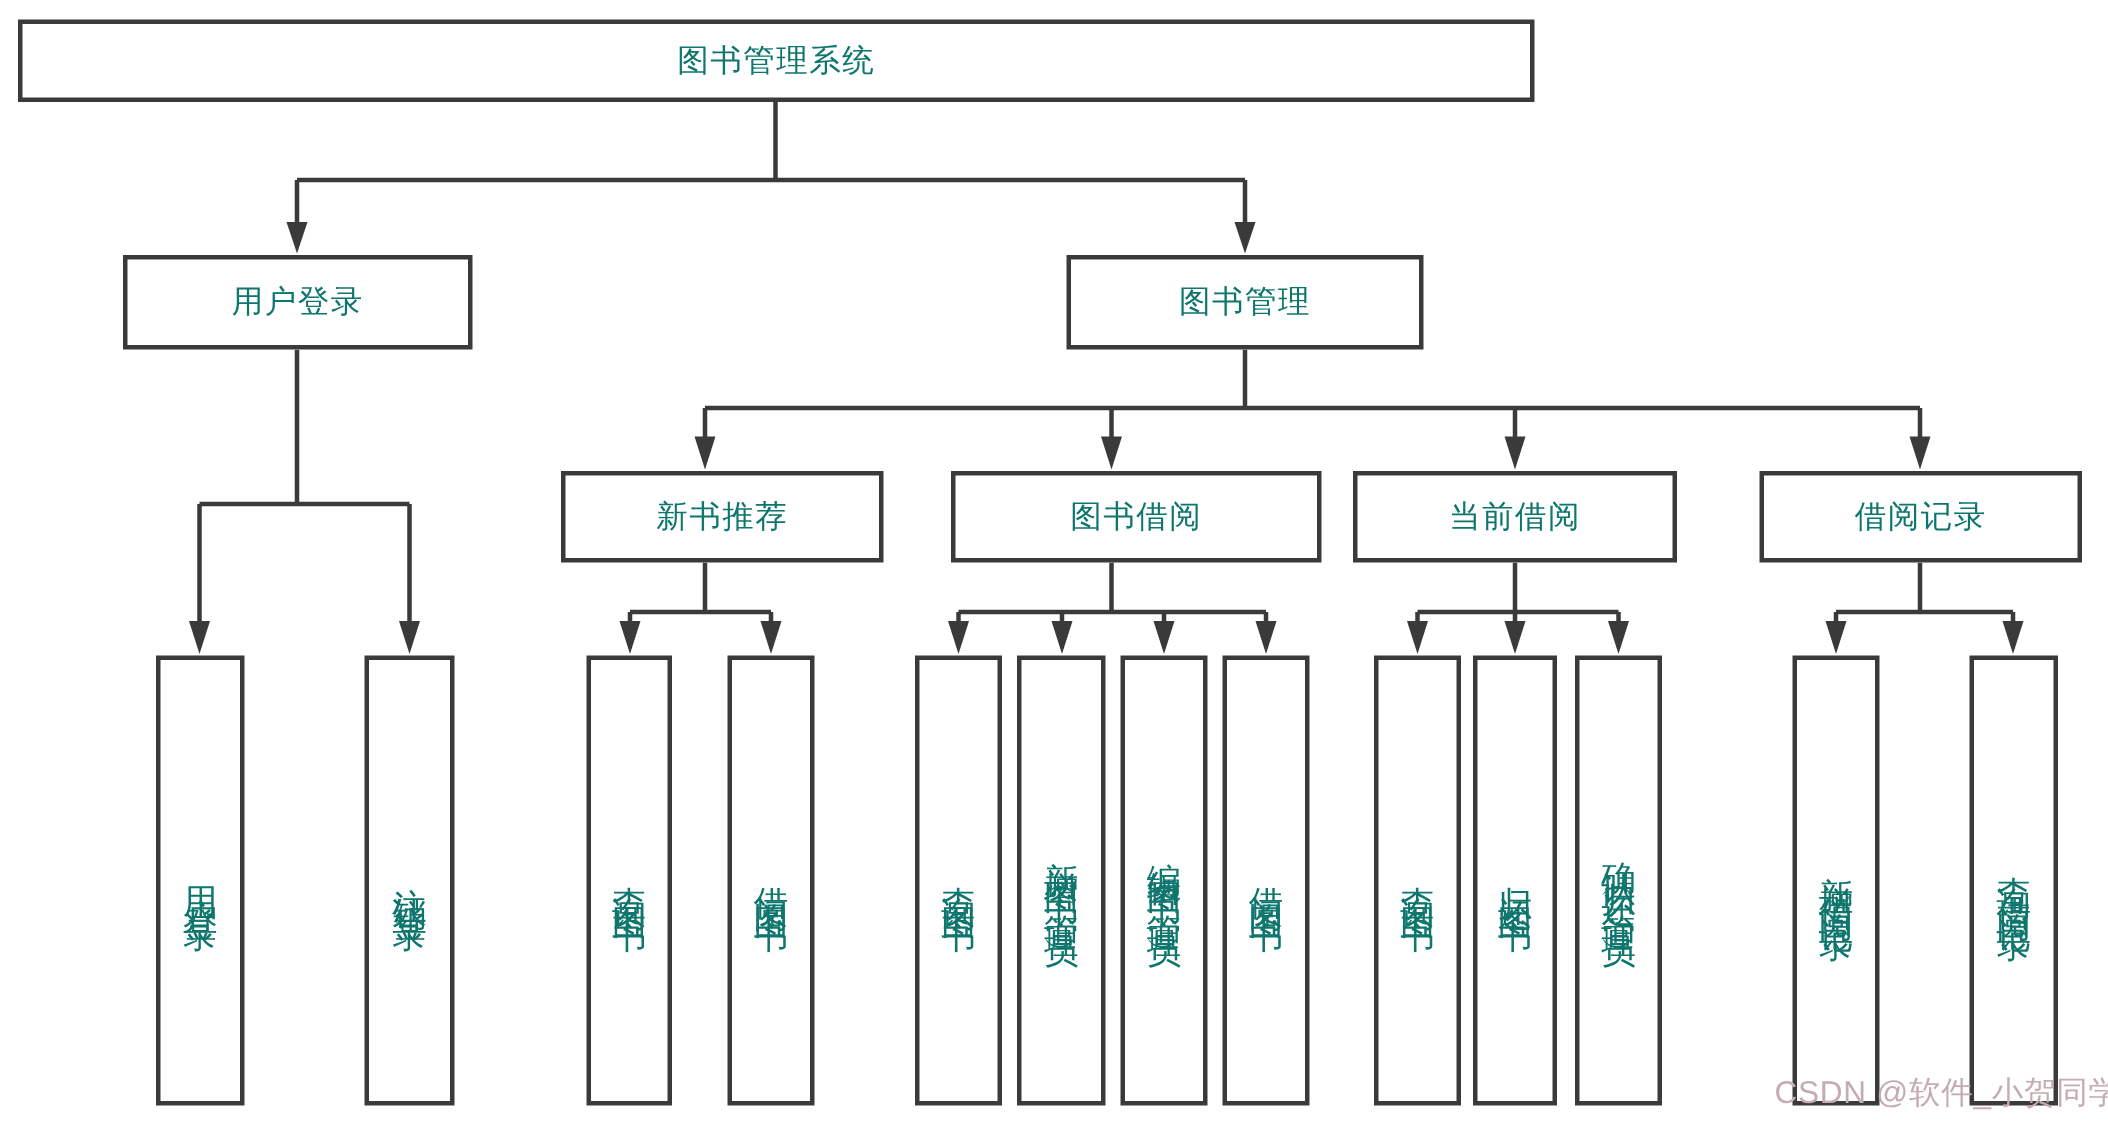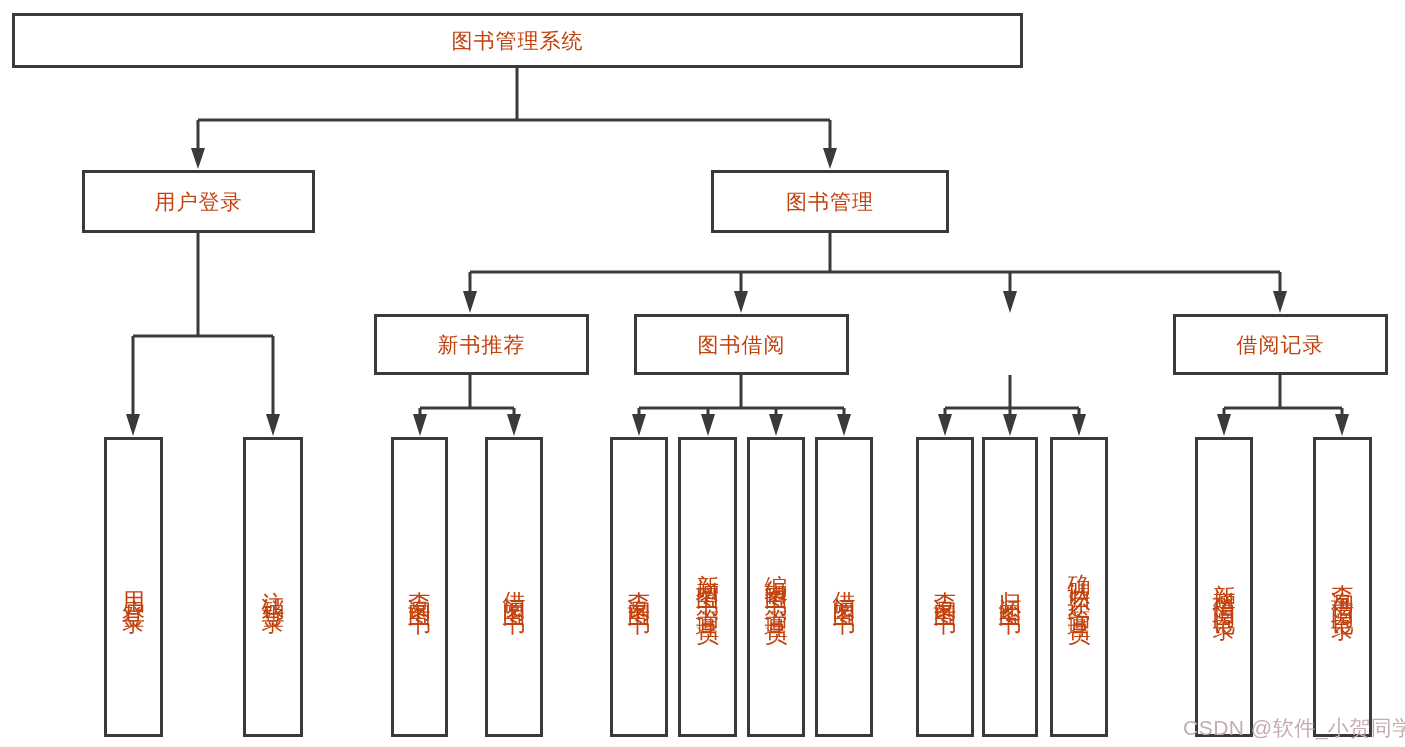--- a/index.html
+++ b/index.html
@@ -21,21 +21,21 @@
     position: absolute;
     left: 0;
     top: 0;
     z-index: 0;
   }
   .box {
     position: absolute;
     box-sizing: border-box;
     background: #ffffff;
     border: 3px solid #3a3a3a;
-    color: #c2410c;
+    color: #0f766e;
     display: flex;
     align-items: center;
     justify-content: center;
     z-index: 1;
   }
   .hbox {
     font-size: 21px;
     letter-spacing: 1px;
     white-space: nowrap;
   }
@@ -102,22 +102,25 @@
   <div class="box hbox" style="left:82px; top:170px; width:233px; height:63px;">
     <span class="htext">用户登录</span>
   </div>
   <div class="box hbox" style="left:711px; top:170px; width:238px; height:63px;align-items:center;">
     <span class="htext">图书管理</span>
   </div>
 
   <div class="box hbox" style="left:362px; top:314px; width:215px; height:61px;margin-left:12px;">
     <span class="htext">新书推荐</span>
   </div>
-  <div class="box hbox" style="left:634px; top:314px; width:215px; height:61px;">
+  <div class="box hbox" style="left:634px; top:314px; width:247px; height:61px;">
     <span class="htext">图书借阅</span>
+  </div>
+  <div class="box hbox" style="left:902px; top:314px; width:216px; height:61px;">
+    <span class="htext">当前借阅</span>
   </div>
   <div class="box hbox" style="left:1173px; top:314px; width:215px; height:61px;justify-content:center;">
     <span class="htext">借阅记录</span>
   </div>
 
   <div class="box vbox" style="left:104px; top:437px; width:59px; height:300px;">
     <span class="vtext">用户登录</span>
   </div>
   <div class="box vbox" style="left:243px; top:437px; width:60px; height:300px;">
     <span class="vtext">注销登录</span>

